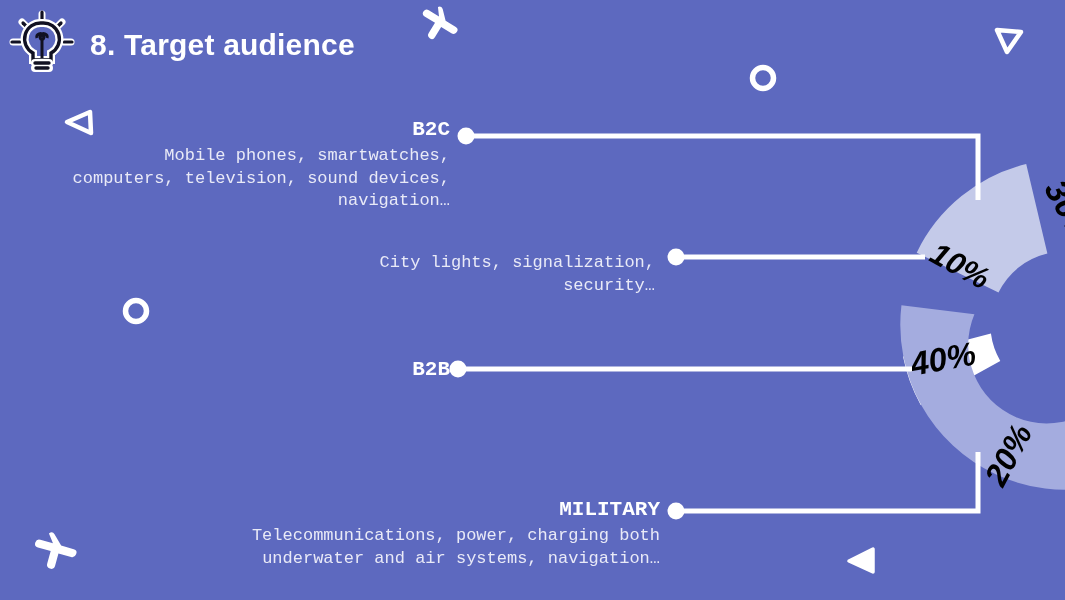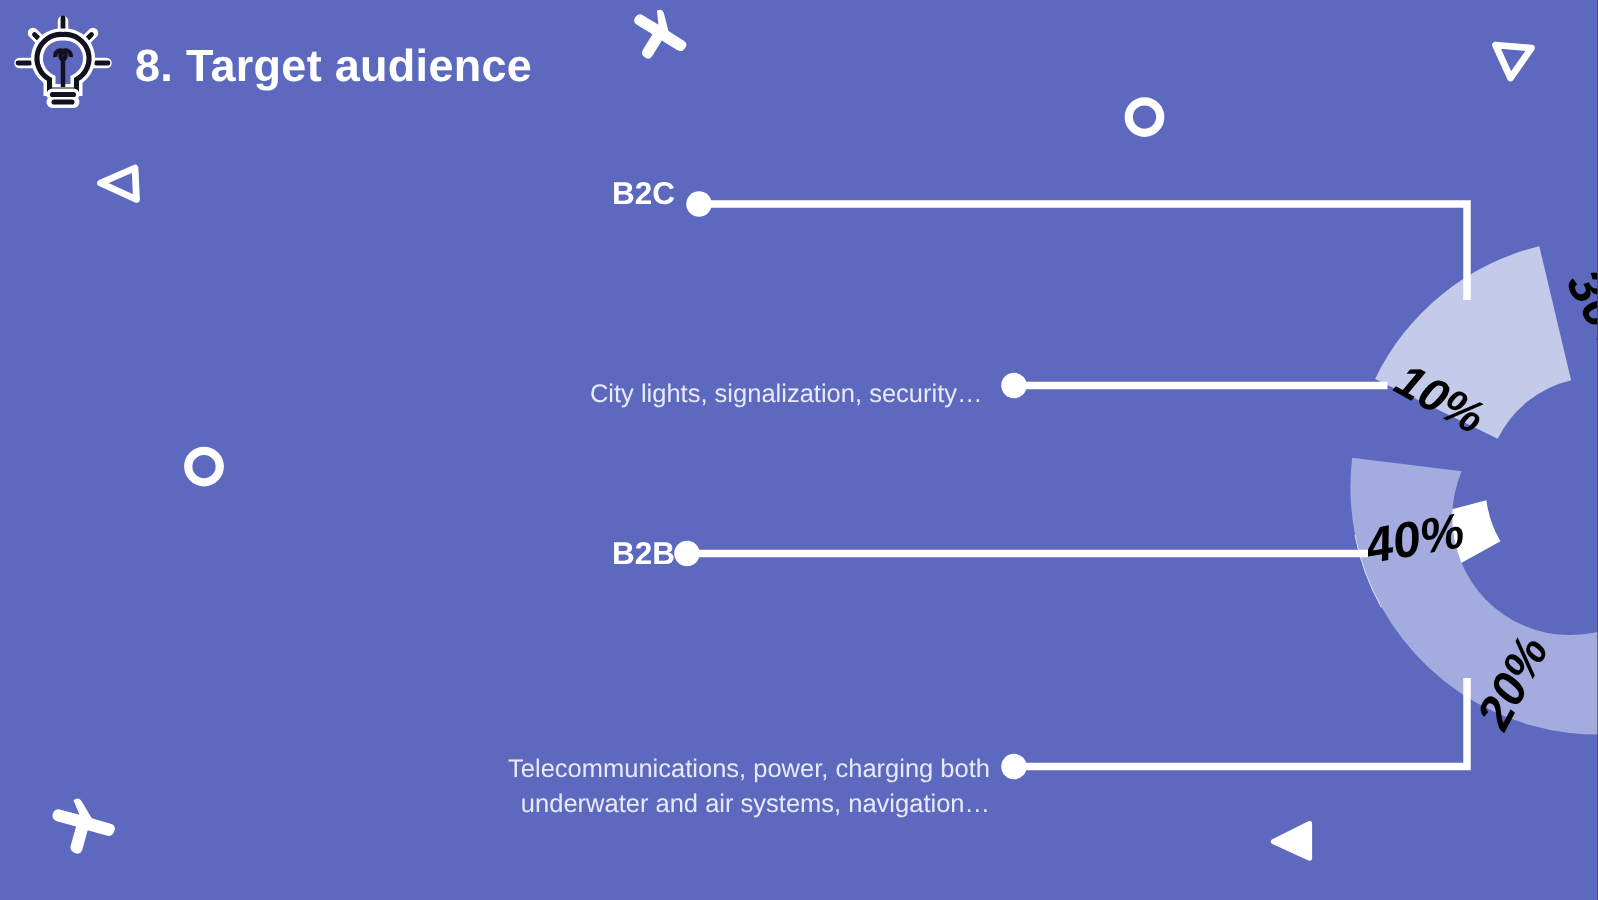--- a/index.html
+++ b/index.html
@@ -36,21 +36,21 @@
     color: #ffffff;
     letter-spacing: 0.2px;
     white-space: nowrap;
   }
 
   
   .deco { position: absolute; }
   .deco svg { display: block; }
 
   
-  .callout { position: absolute; }
+  .callout { position: absolute; font-family: Liberation Mono, monospace; }
   .callout-title {
     font-size: 21px;
     font-weight: bold;
     color: #ffffff;
     text-align: right;
     line-height: 1.1;
     white-space: nowrap;
   }
   .callout-desc {
     font-size: 17px;
@@ -189,27 +189,29 @@
   </div>
 
   <div class="deco" style="left:845px; top:545px;">
     <svg width="34" height="32" viewBox="0 0 34 32">
       <path d="M28 4 L28 27 L4 16 Z" fill="#ffffff" stroke="#ffffff" stroke-width="3.5" stroke-linejoin="round"></path>
     </svg>
   </div>
 
   <div id="co-b2c" class="callout">
     <div class="callout-title">B2C</div>
+    <div class="callout-desc">Mobile phones, smartwatches, computers, television, sound devices, navigation…</div>
   </div>
 
   <div id="co-b2g" class="callout">
     <div class="callout-desc">City lights, signalization, security…</div>
   </div>
 
   <div id="co-b2b" class="callout">
     <div class="callout-title">B2B</div>
   </div>
 
   <div id="co-military" class="callout">
+    <div class="callout-title">MILITARY</div>
     <div class="callout-desc">Telecommunications, power, charging both underwater and air systems, navigation…</div>
   </div>
 
 </div>
 
 </body></html>

